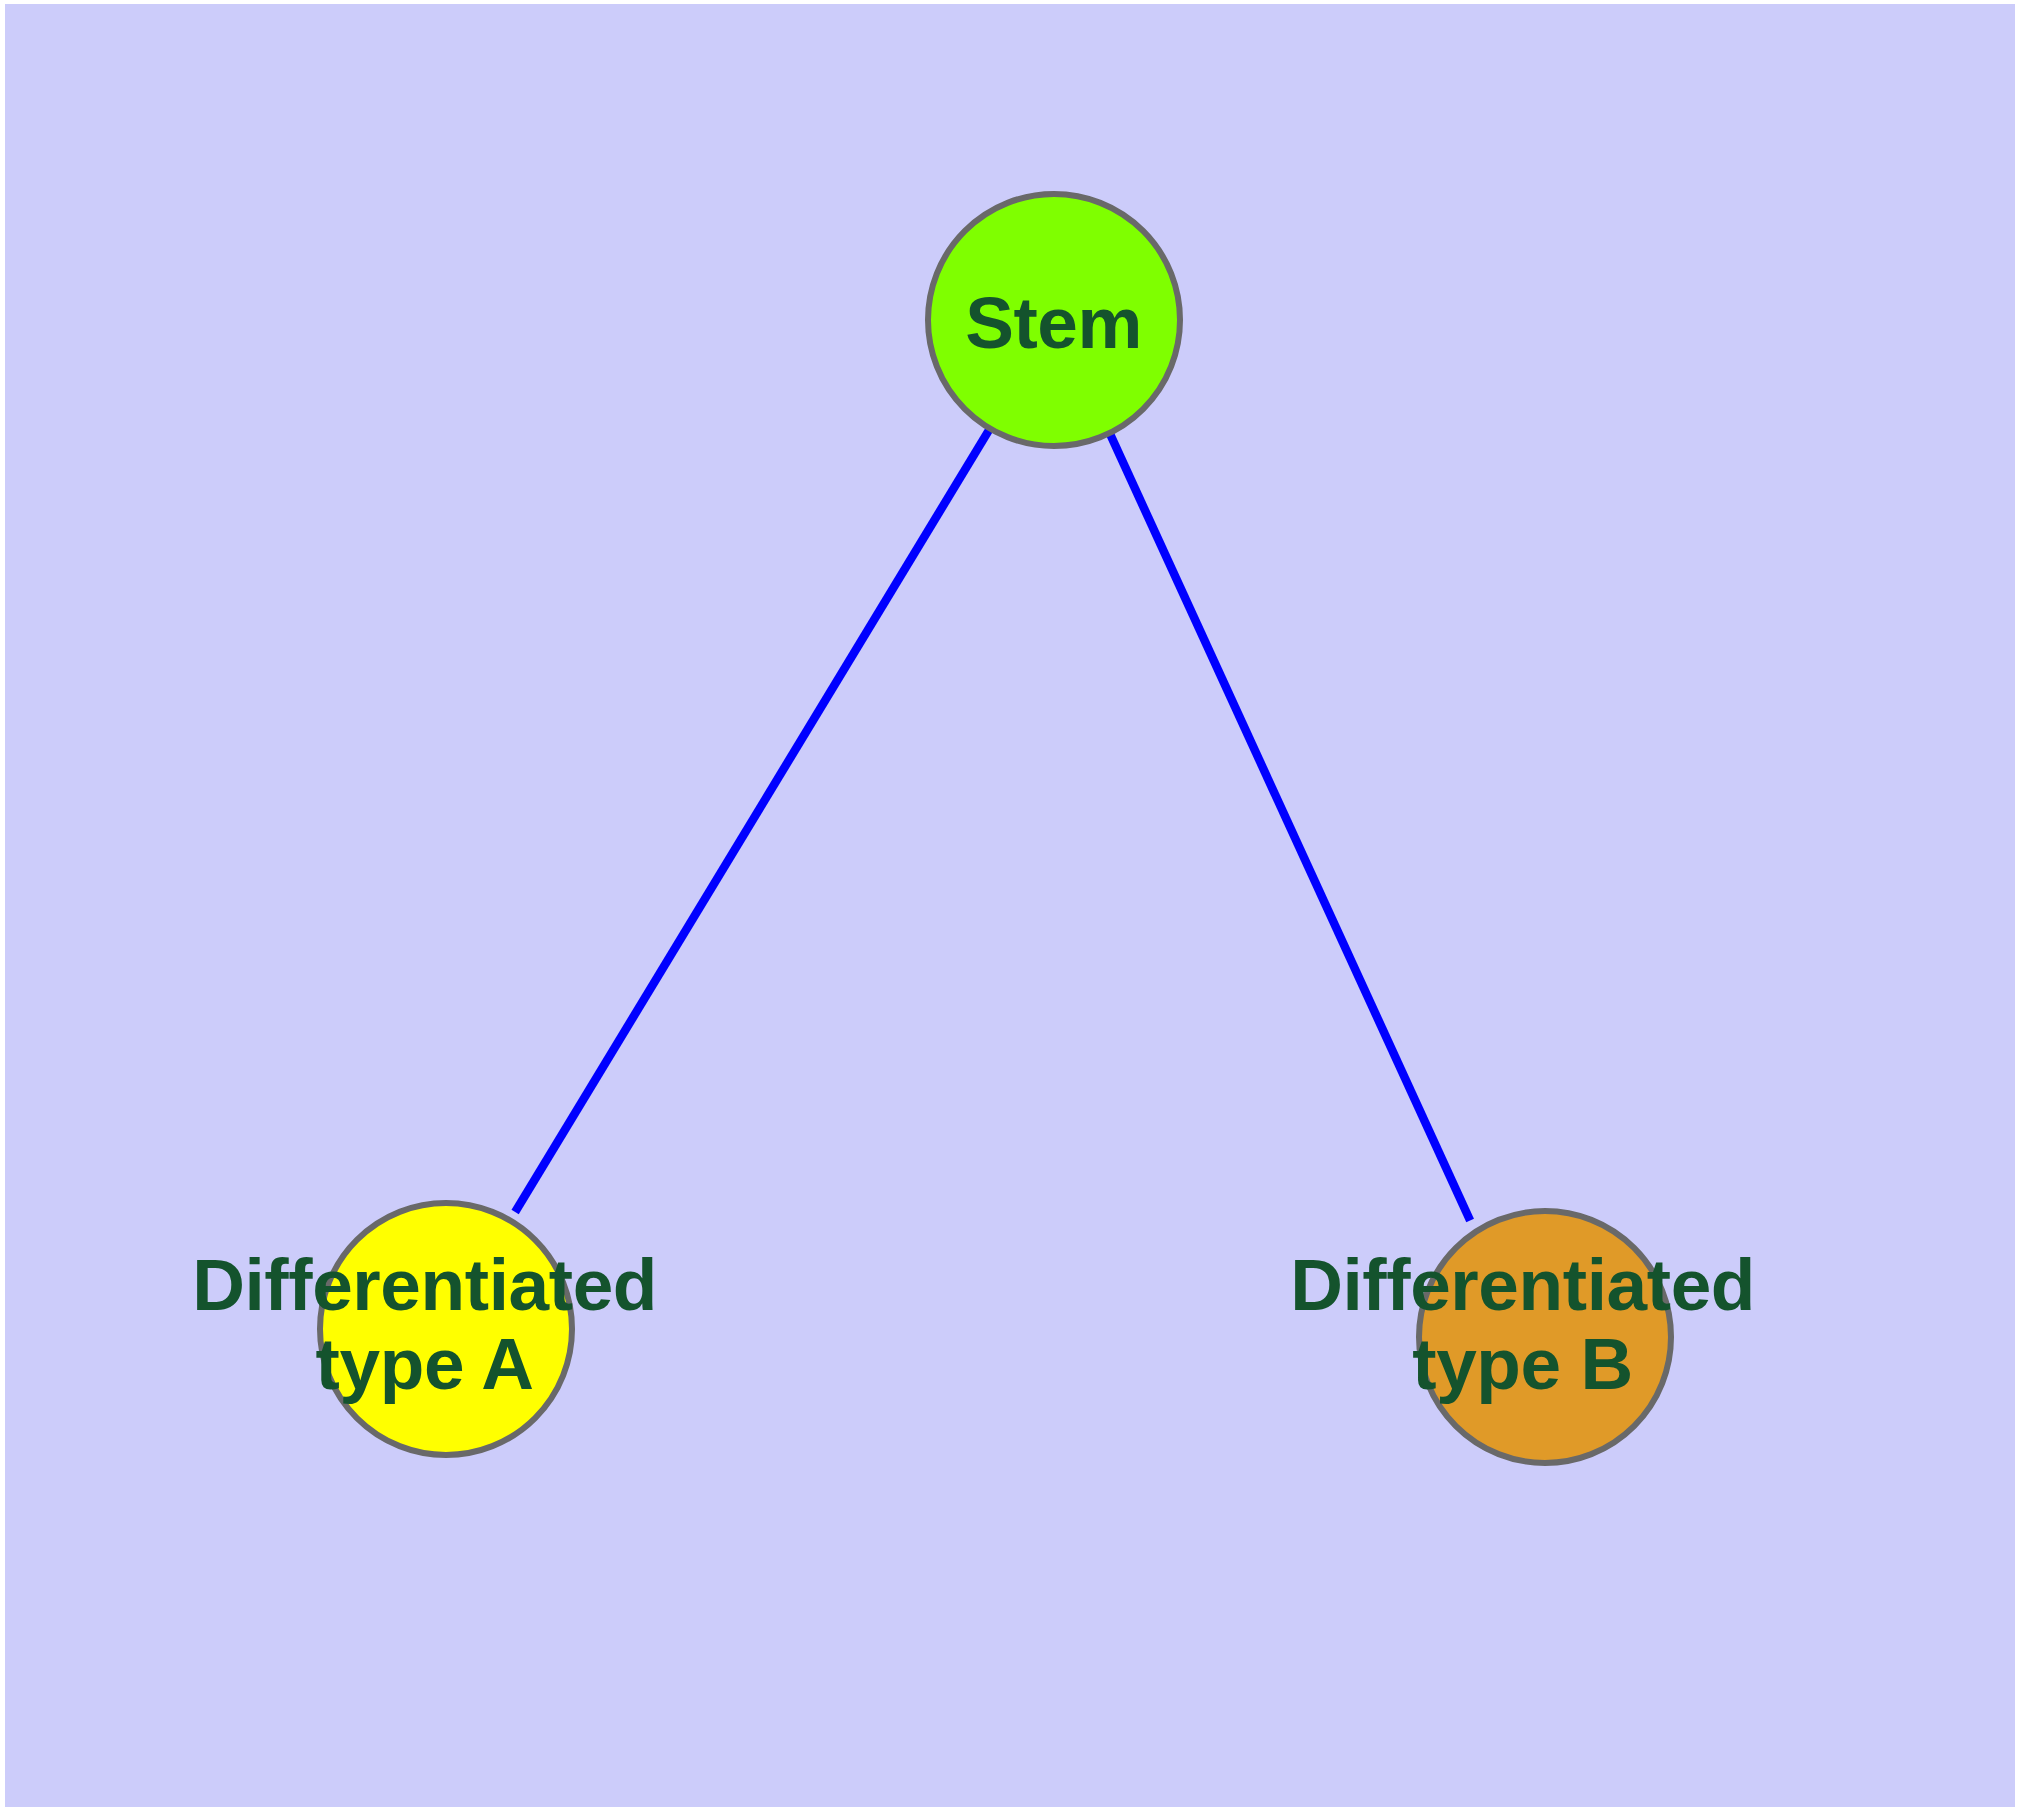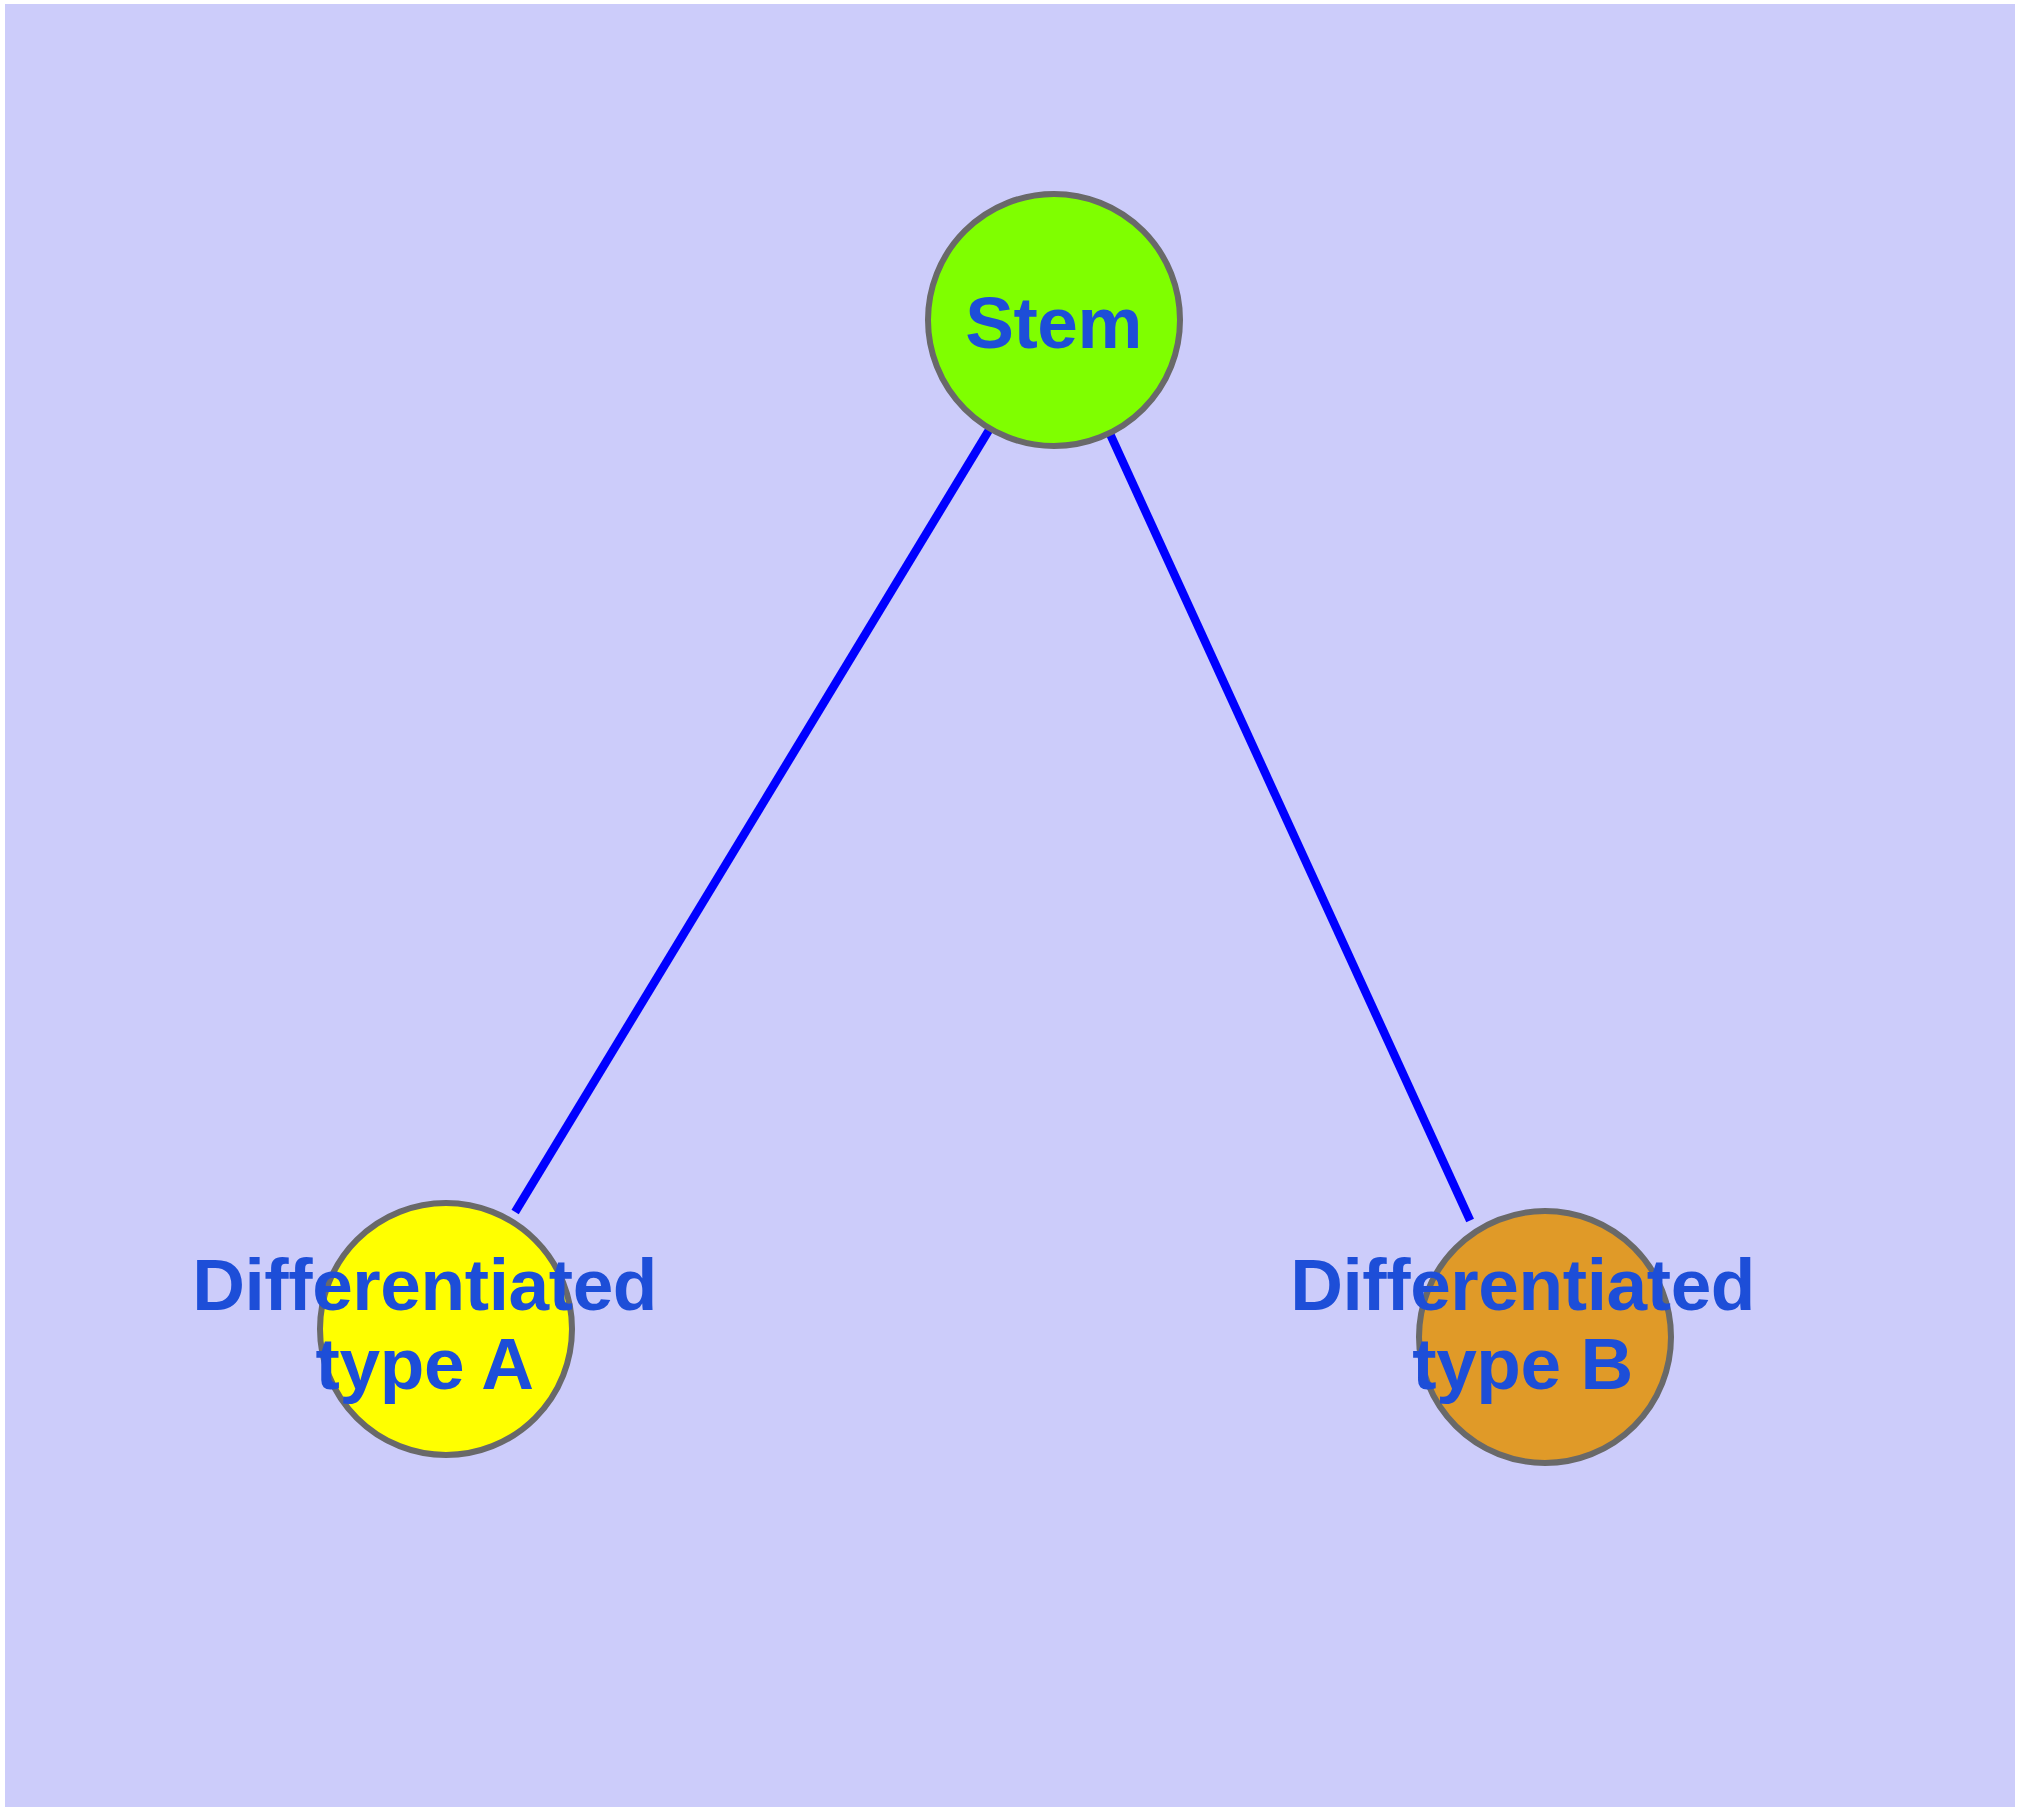--- a/index.html
+++ b/index.html
@@ -34,21 +34,21 @@
     pointer-events: none;
   }
   .node {
     position: absolute;
     border-radius: 50%;
     box-sizing: border-box;
     border: 6px solid #696969;
   }
   .node-label {
     position: absolute;
-    color: #1d4ed8;
+    color: #14532d;
     font-weight: bold;
     text-align: center;
     white-space: pre;
     line-height: 1.08;
     letter-spacing: -0.4px;
     -webkit-font-smoothing: antialiased;
   }
   #node-stem {
     left: 920px;
     top: 187px;

